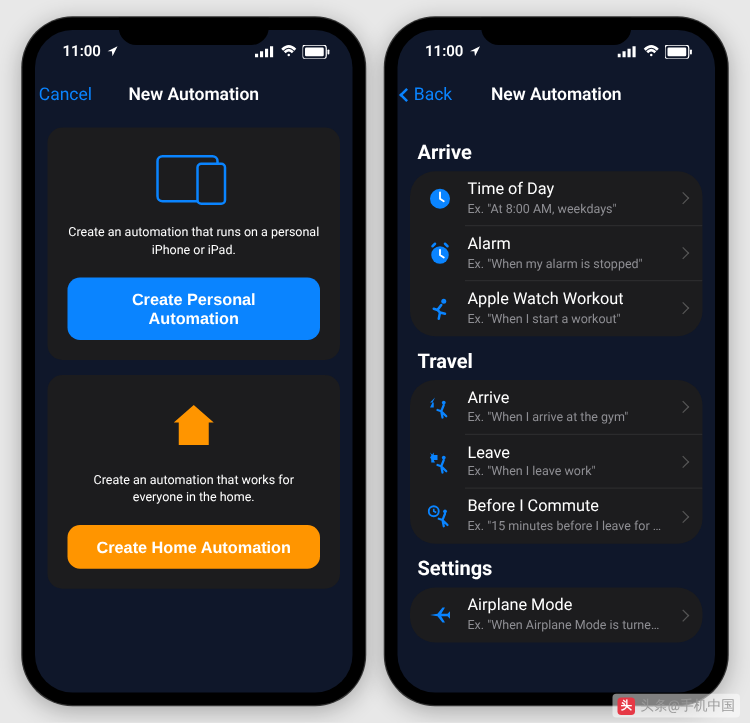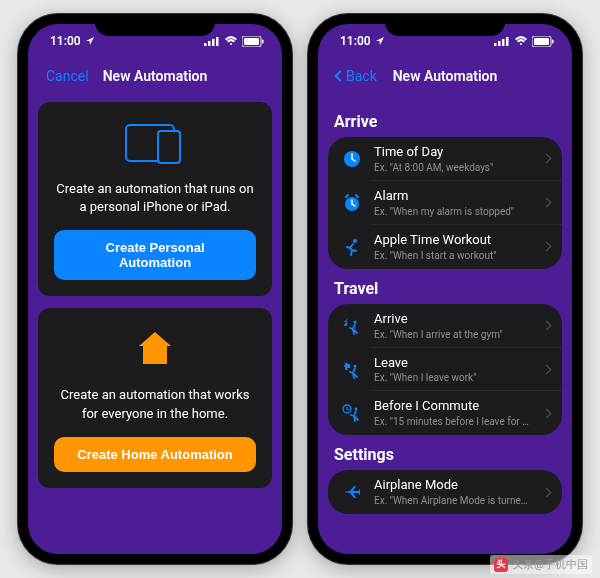--- a/index.html
+++ b/index.html
@@ -21,21 +21,21 @@
     background: #000;
     border-radius: 40px;
     padding: 10px;
     box-shadow: 0 0 0 1px #333, 0 4px 20px rgba(0,0,0,.3);
     position: relative;
     overflow: hidden;
   }
   .screen {
     width: 100%;
     height: 100%;
-    background: #4c1d95;
+    background: #0f172a;
     border-radius: 30px;
     overflow: hidden;
     position: relative;
   }
   .notch {
     position: absolute;
     top: 0;
     left: 50%;
     transform: translateX(-50%);
     width: 120px;
@@ -62,21 +62,21 @@
     display: flex;
     align-items: center;
     justify-content: center;
     position: relative;
     color: #fff;
     font-size: 14px;
     font-weight: 600;
   }
   .nav-left {
     position: absolute;
-    left: 18px;
+    left: 3px;
     color: #0a84ff;
     font-size: 14px;
     font-weight: 400;
     display: flex;
     align-items: center;
     gap: 2px;
   }
   .chev-left {
     display: inline-block;
     width: 8px;
@@ -101,21 +101,21 @@
   }
   .card-icon {
     height: 46px;
     display: flex;
     align-items: center;
     justify-content: center;
     margin-bottom: 14px;
   }
   .card-desc {
     color: #fff;
-    font-size: 13px;
+    font-size: 10px;
     text-align: center;
     line-height: 1.4;
     margin-bottom: 14px;
   }
   .card-btn {
     width: 100%;
     padding: 10px 15px;
     border: none;
     border-radius: 10px;
     font-size: 13px;
@@ -343,21 +343,21 @@
           <span class="li-chev"></span>
         </div>
         <div class="list-item">
           <div class="li-icon">
             <svg width="20" height="20" viewBox="0 0 20 20">
                 <circle cx="13" cy="4" r="2" fill="#0a84ff"></circle>
                 <path d="M11 7 L8 11 L10 13 L9 18 M8 11 L5 10 M10 13 L14 14" stroke="#0a84ff" stroke-width="2" fill="none" stroke-linecap="round"></path>
               </svg>
           </div>
           <div class="li-text">
-            <div class="li-title">Apple Time Workout</div>
+            <div class="li-title">Apple Watch Workout</div>
             <div class="li-sub">Ex. "When I start a workout"</div>
           </div>
           <span class="li-chev"></span>
         </div>
       </div>
 
       <div class="section-header">Travel</div>
       <div class="list">
         <div class="list-item">
           <div class="li-icon">

